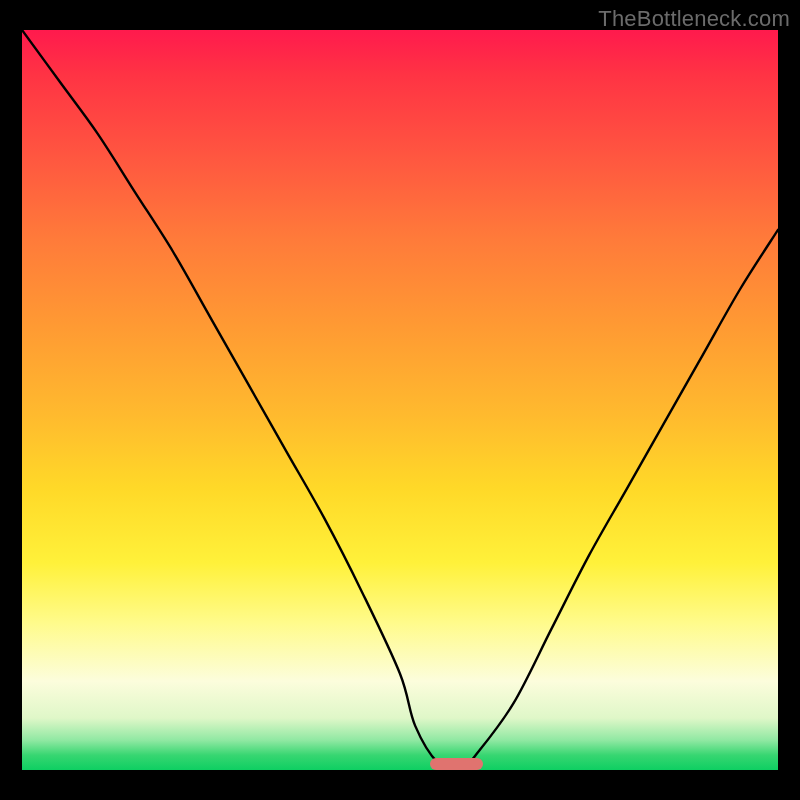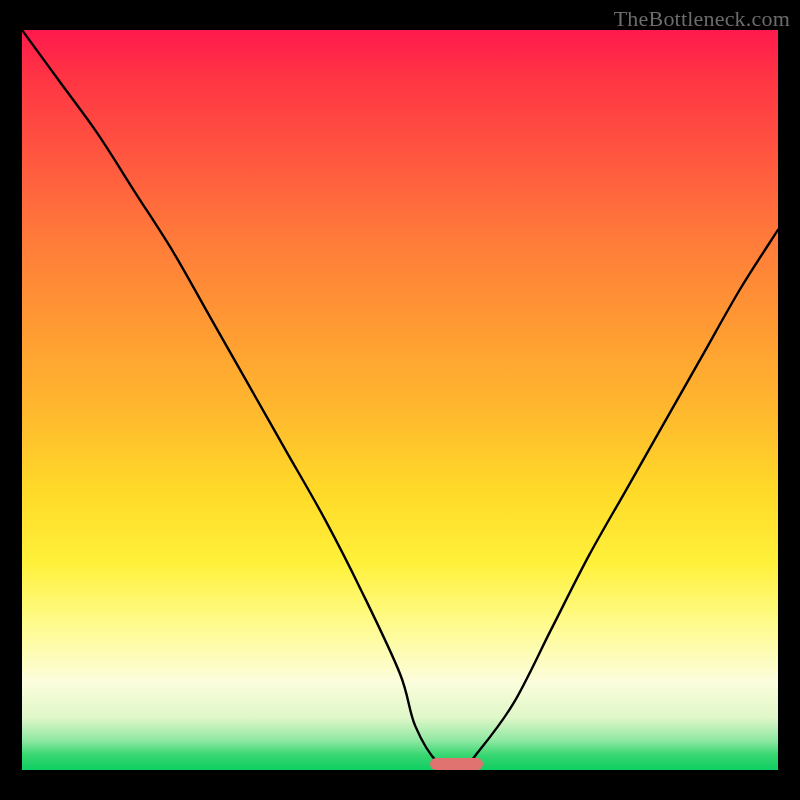--- a/index.html
+++ b/index.html
@@ -9,21 +9,20 @@
     height: 800px;
     background: #000;
     overflow: hidden;
     font-family: Arial, Helvetica, sans-serif;
   }
   .frame {
     position: relative;
     width: 800px;
     height: 564px;
     background: #000;
-    font-family: Liberation Serif, serif;
   }
   .watermark {
     position: absolute;
     top: 6px;
     right: 10px;
     color: #6b6b6b;
     font-size: 22px;
     font-weight: 500;
     letter-spacing: 0.2px;
     z-index: 10;

